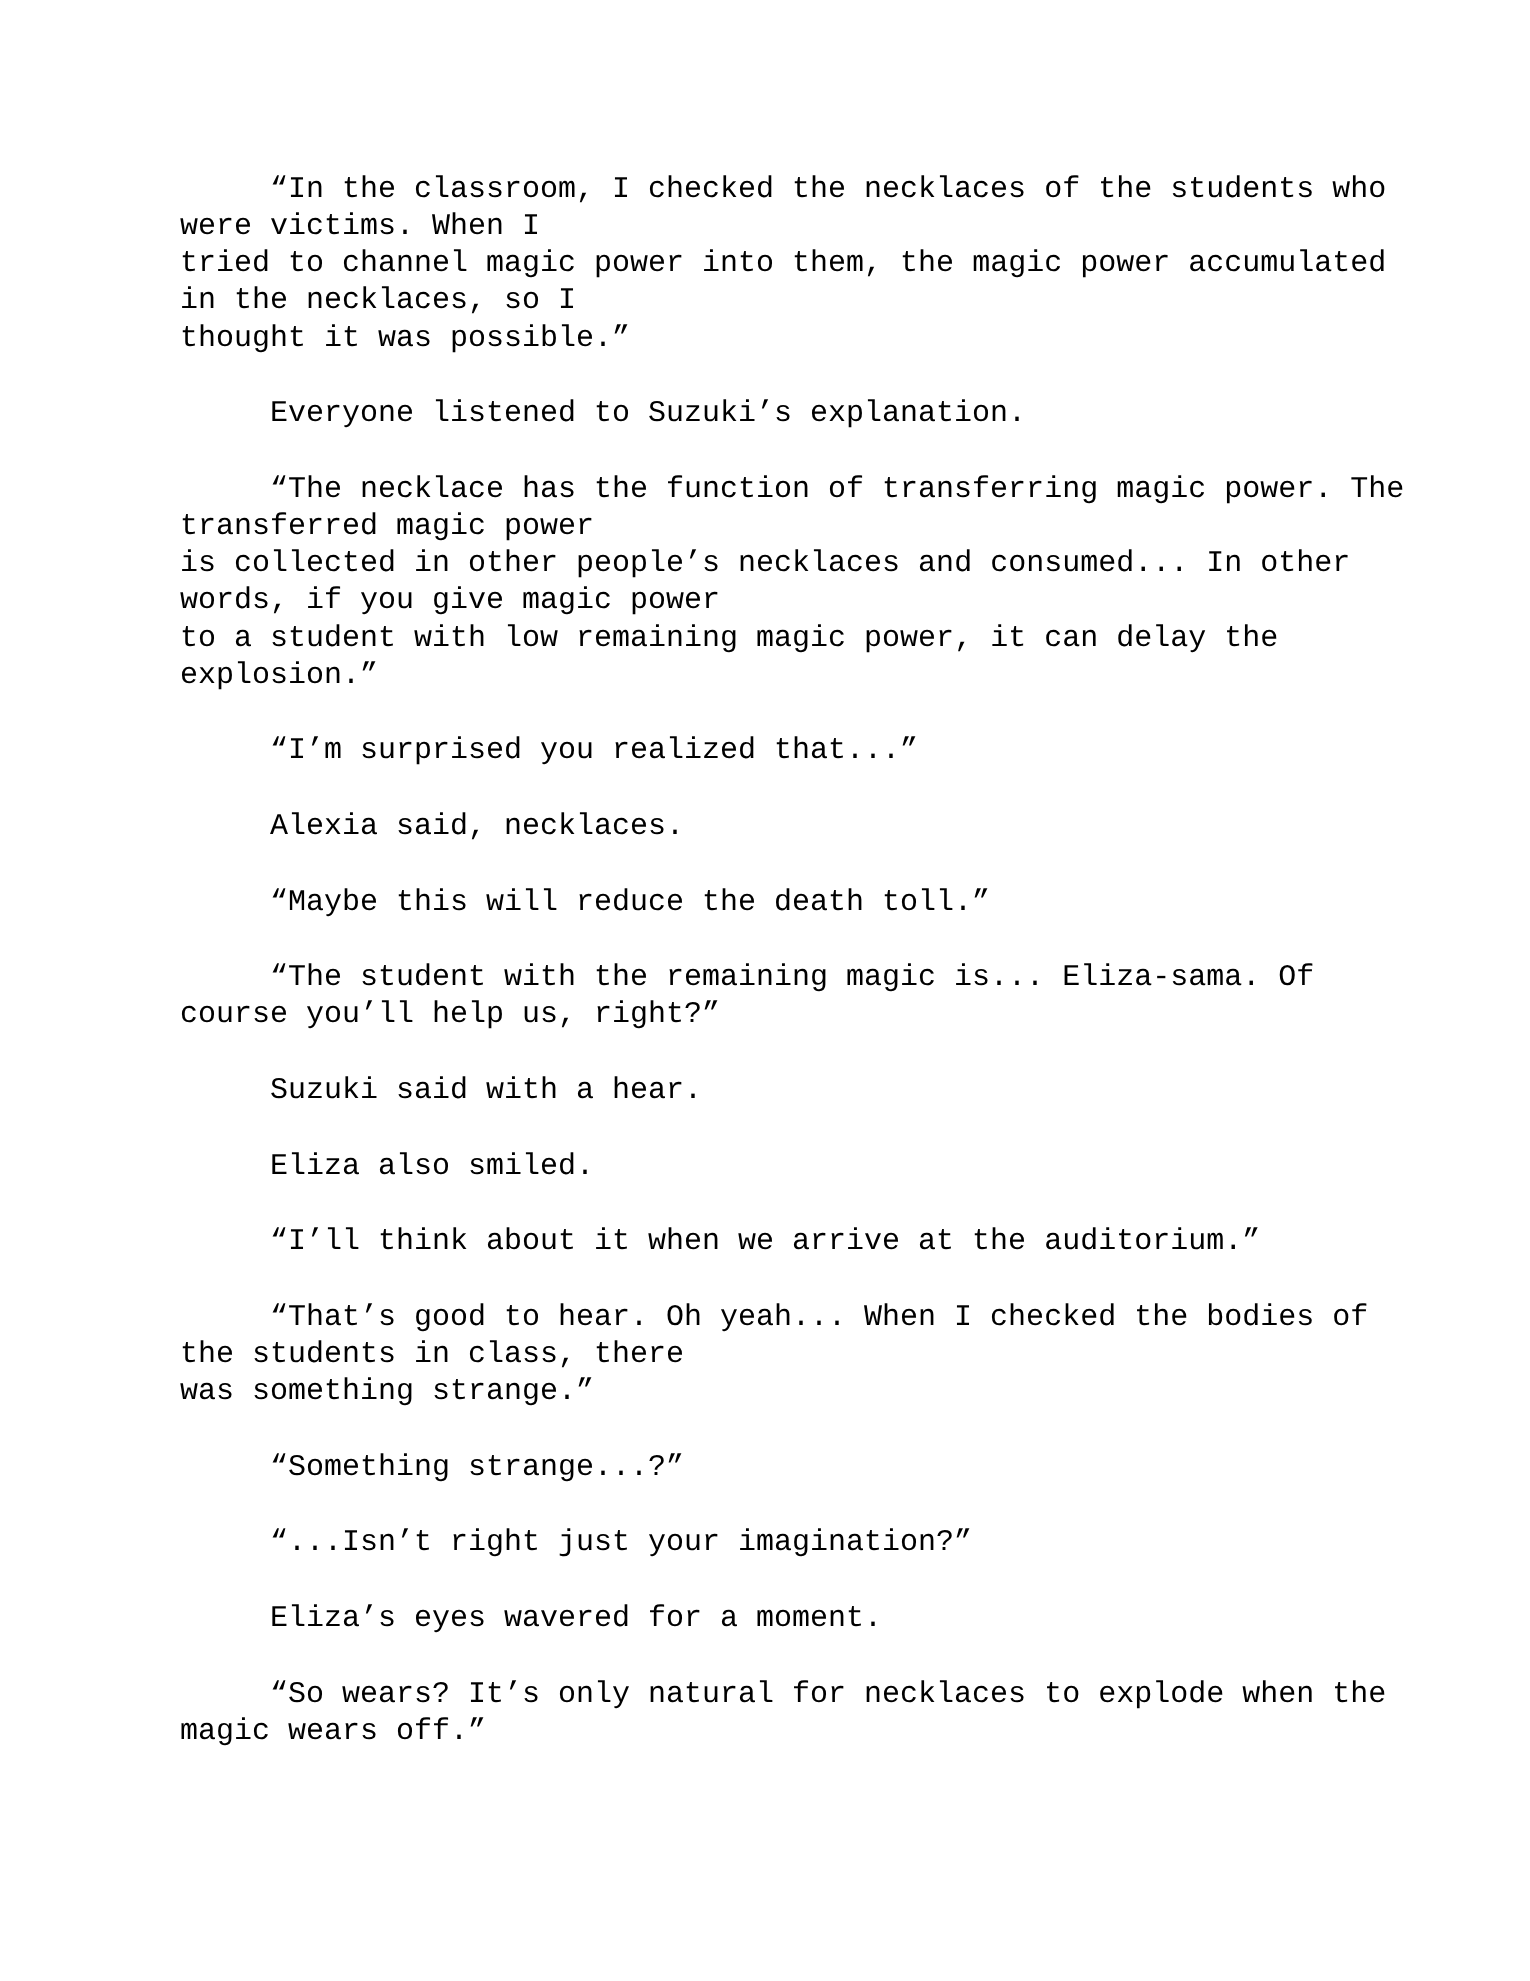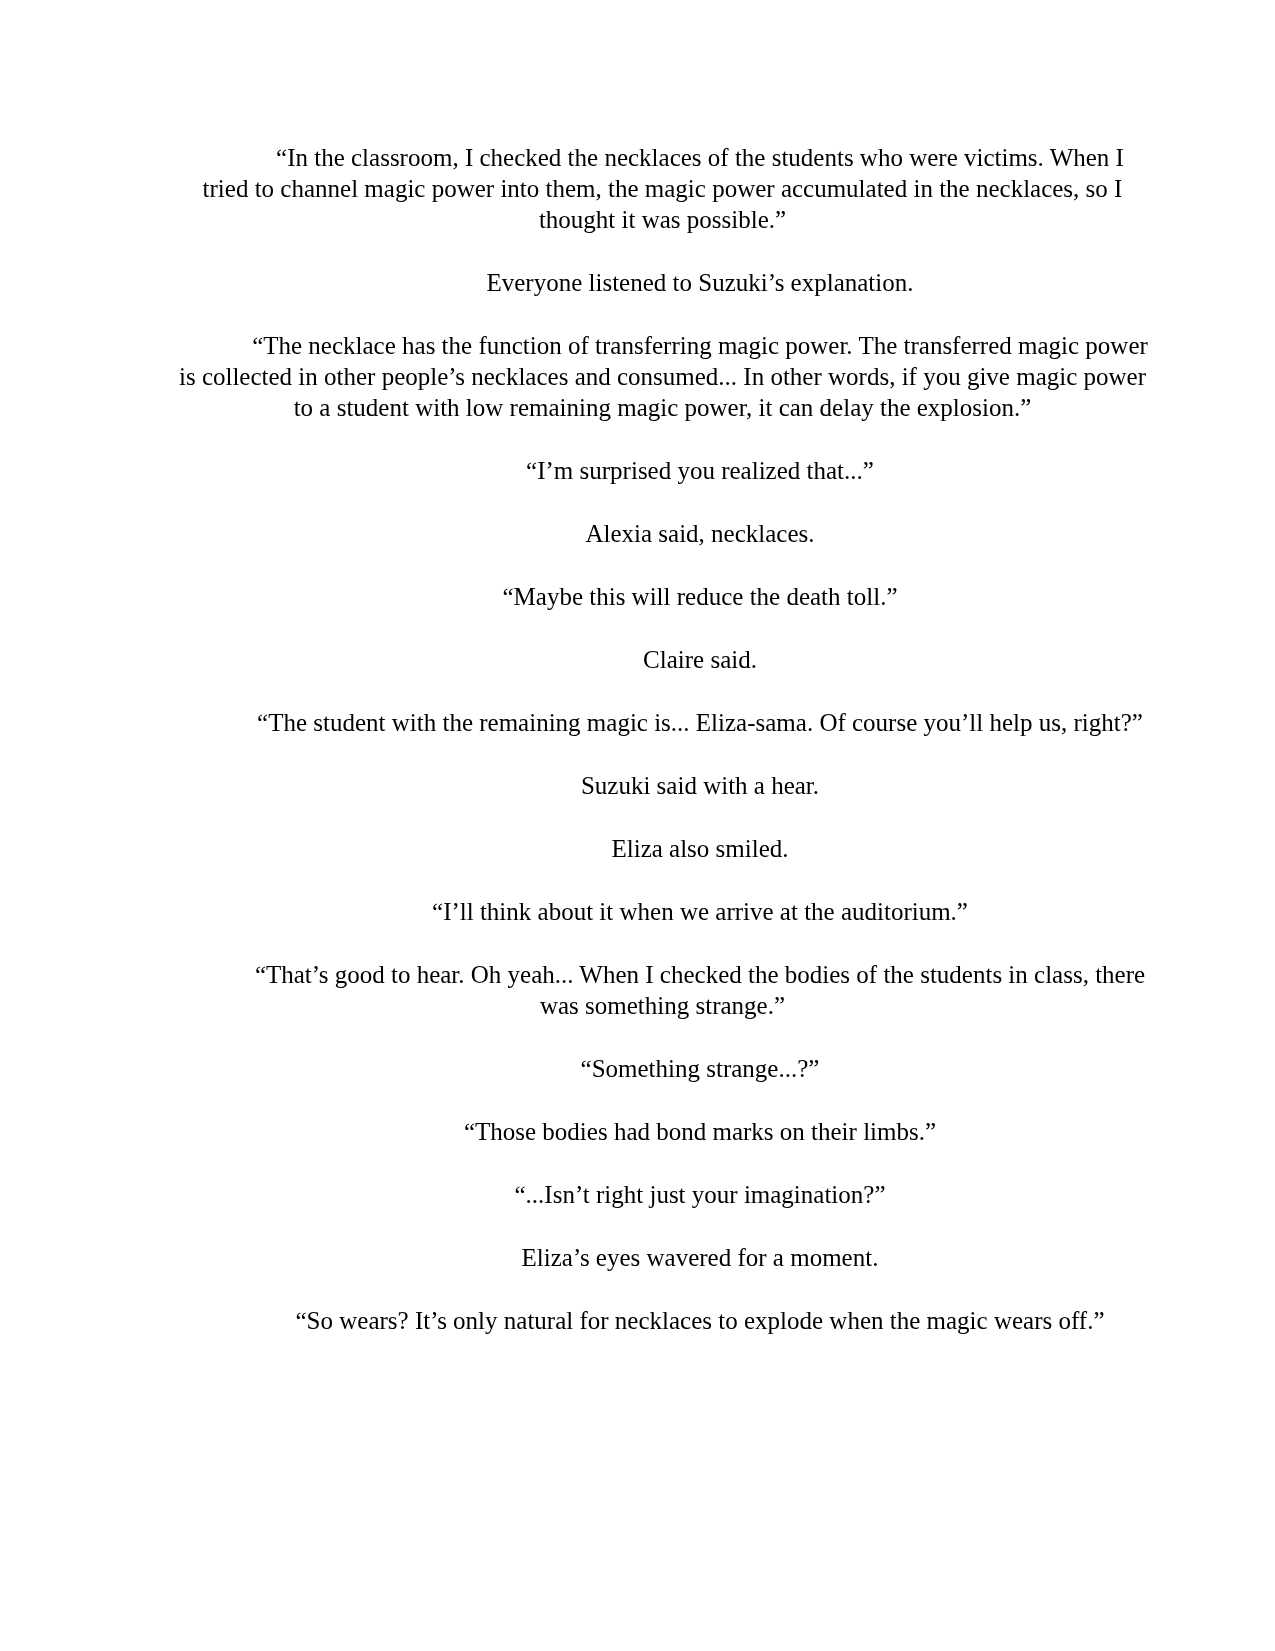--- a/index.html
+++ b/index.html
@@ -17,45 +17,44 @@
     color: #000000;
     font-family: "Liberation Serif", "DejaVu Serif", serif;
     font-size: 25px;
     line-height: 31px;
     overflow: hidden;
   }
   .page p {
     margin: 0 0 32px 0;
     text-indent: 75px;       
     white-space: pre-line;   
-    text-align: center;
+    text-align: left;
     max-width: 1025px;
+    font-family: Liberation Mono, monospace;
   }
 </style>
 </head>
 <body>
 
 <div class="page">
   <main>
     <p>“In the classroom, I checked the necklaces of the students who were victims. When I
 tried to channel magic power into them, the magic power accumulated in the necklaces, so I
 thought it was possible.”</p>
     <p>Everyone listened to Suzuki’s explanation.</p>
     <p>“The necklace has the function of transferring magic power. The transferred magic power
 is collected in other people’s necklaces and consumed... In other words, if you give magic power
 to a student with low remaining magic power, it can delay the explosion.”</p>
     <p>“I’m surprised you realized that...”</p>
     <p>Alexia said, necklaces.</p>
     <p>“Maybe this will reduce the death toll.”</p>
-    <p>Claire said.</p>
     <p>“The student with the remaining magic is... Eliza-sama. Of course you’ll help us, right?”</p>
     <p>Suzuki said with a hear.</p>
     <p>Eliza also smiled.</p>
     <p>“I’ll think about it when we arrive at the auditorium.”</p>
     <p>“That’s good to hear. Oh yeah... When I checked the bodies of the students in class, there
 was something strange.”</p>
     <p>“Something strange...?”</p>
-    <p>“Those bodies had bond marks on their limbs.”</p>
     <p>“...Isn’t right just your imagination?”</p>
     <p>Eliza’s eyes wavered for a moment.</p>
     <p>“So wears? It’s only natural for necklaces to explode when the magic wears off.”</p>
   </main>
 </div>
 
 </body></html>

